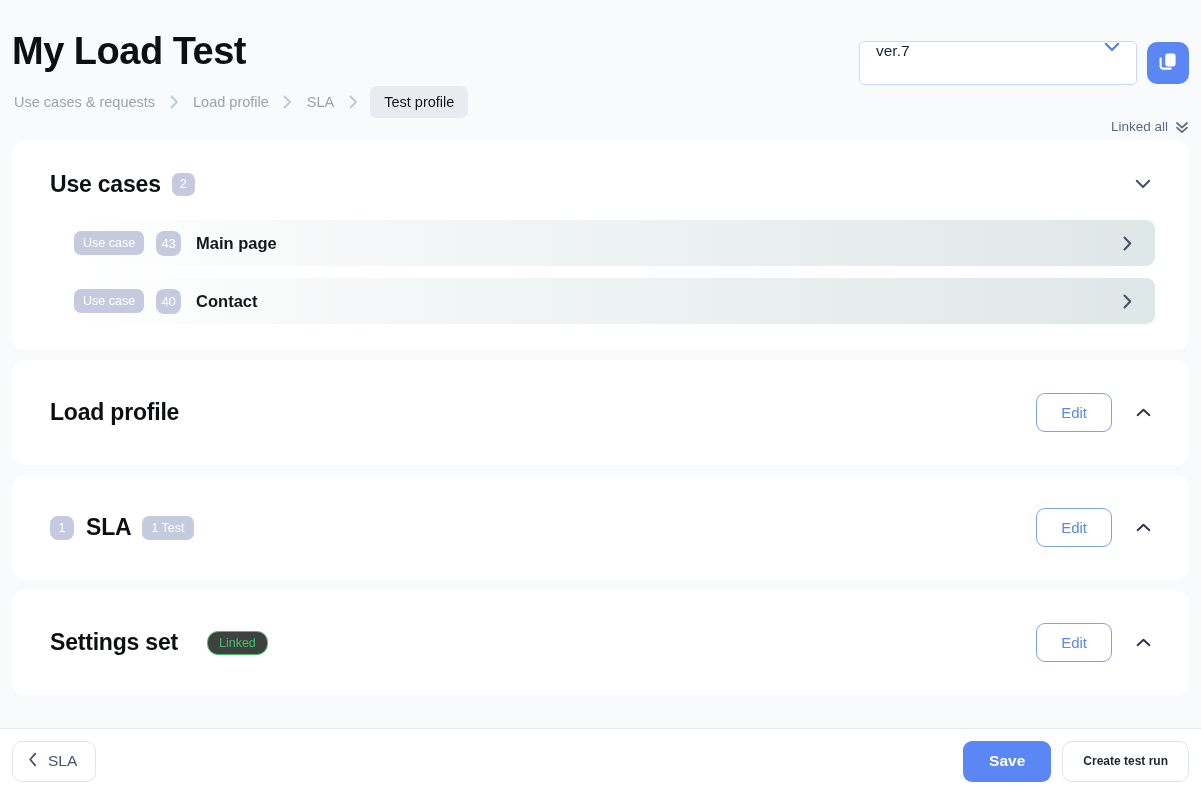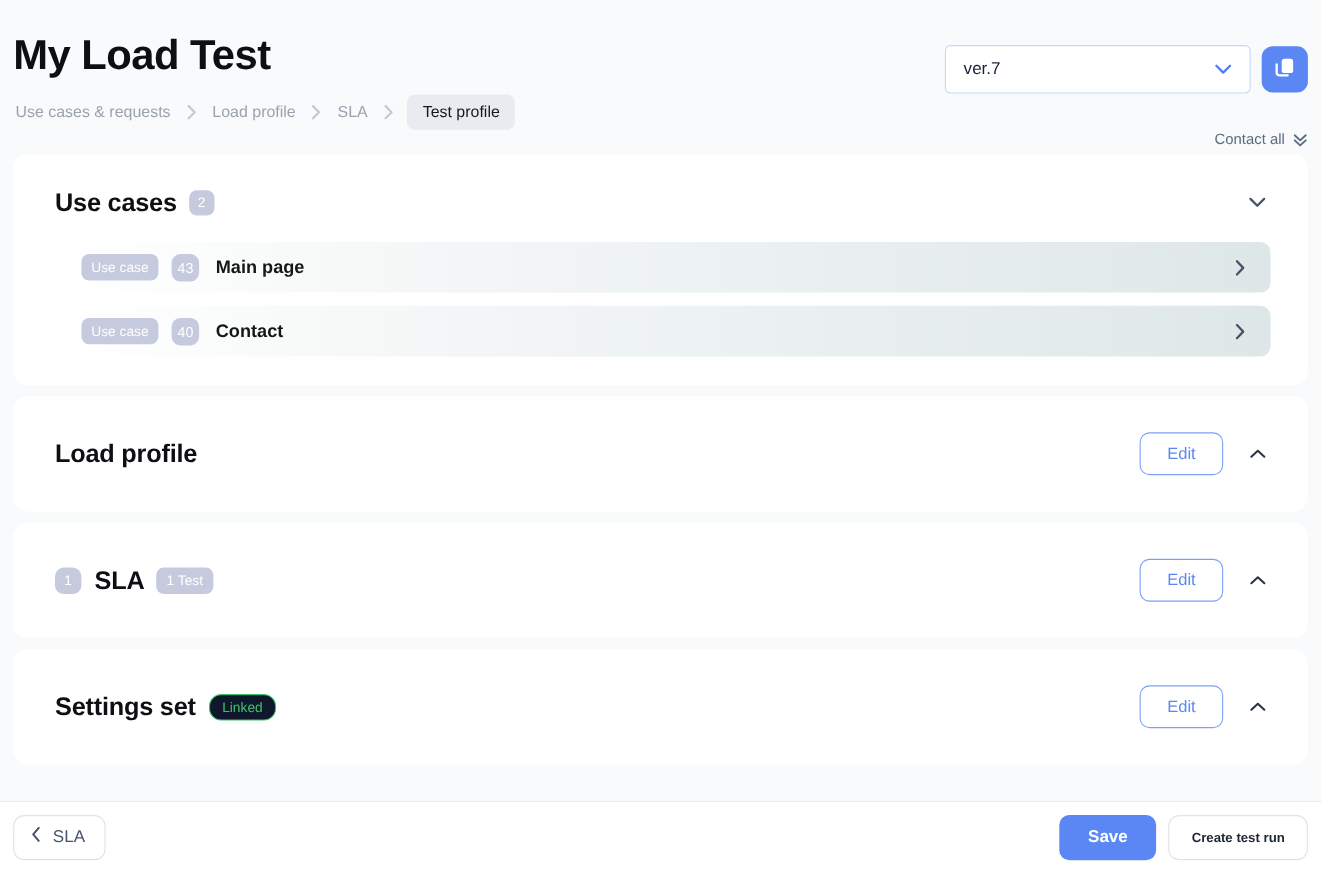--- a/index.html
+++ b/index.html
@@ -71,21 +71,21 @@
     align-items: center;
     gap: 10px;
   }
   .version-select {
     width: 278px;
     height: 44px;
     border: 1.6px solid #c8d7fb;
     border-radius: 5px;
     background: #ffffff;
     display: flex;
-    align-items: center;
+    align-items: flex-start;
     padding: 0 16px;
     justify-content: space-between;
   }
   .version-value {
     font-size: 15.5px;
     color: #16223c;
   }
   .chev-blue { color: #4f7df3; display: flex; }
 
   .copy-btn {
@@ -211,28 +211,28 @@
   .test-pill {
     margin-left: 11px;
     background: #c6cade;
     color: #ffffff;
     font-size: 12.5px;
     border-radius: 7px;
     padding: 5px 9px;
     line-height: 14px;
   }
   .linked-pill {
-    margin-left: 12px;
+    margin-left: 29px;
     border: 1.4px solid #3ec36a;
     color: #3ec36a;
     font-size: 12.5px;
     border-radius: 11px;
     padding: 4px 11px;
     line-height: 14px;
-    background: #0f172a;
+    background: #404040;
   }
   .edit-btn {
     border: 1.5px solid #7da0f7;
     color: #5b87f5;
     background: #ffffff;
     border-radius: 9px;
     font-size: 15px;
     padding: 10px 24px;
     font-family: "Liberation Sans", sans-serif;
     margin-left: 40px;
@@ -333,21 +333,21 @@
         <span>
           <svg width="22" height="22" viewBox="0 0 22 22" fill="none">
             <rect x="8.2" y="3.4" width="10.4" height="13" rx="2.4" fill="#ffffff"></rect>
             <path d="M13.6 18.6H6.0C4.7 18.6 3.6 17.5 3.6 16.2V8.6" stroke="#ffffff" stroke-width="2.1" stroke-linecap="round" stroke-linejoin="round"></path>
           </svg>
         </span>
       </div>
     </div>
 
     <div class="expand-all">
-      <span>Contact all</span>
+      <span>Linked all</span>
       <span class="dchev">
         <svg width="14" height="14" viewBox="0 0 14 14" fill="none">
           <path d="M2 3L7 7.6L12 3" stroke="currentColor" stroke-width="1.7" stroke-linecap="round" stroke-linejoin="round"></path>
           <path d="M2 7.6L7 12.2L12 7.6" stroke="currentColor" stroke-width="1.7" stroke-linecap="round" stroke-linejoin="round"></path>
         </svg>
       </span>
     </div>
   </div>
 
   <div class="card card-usecases">

